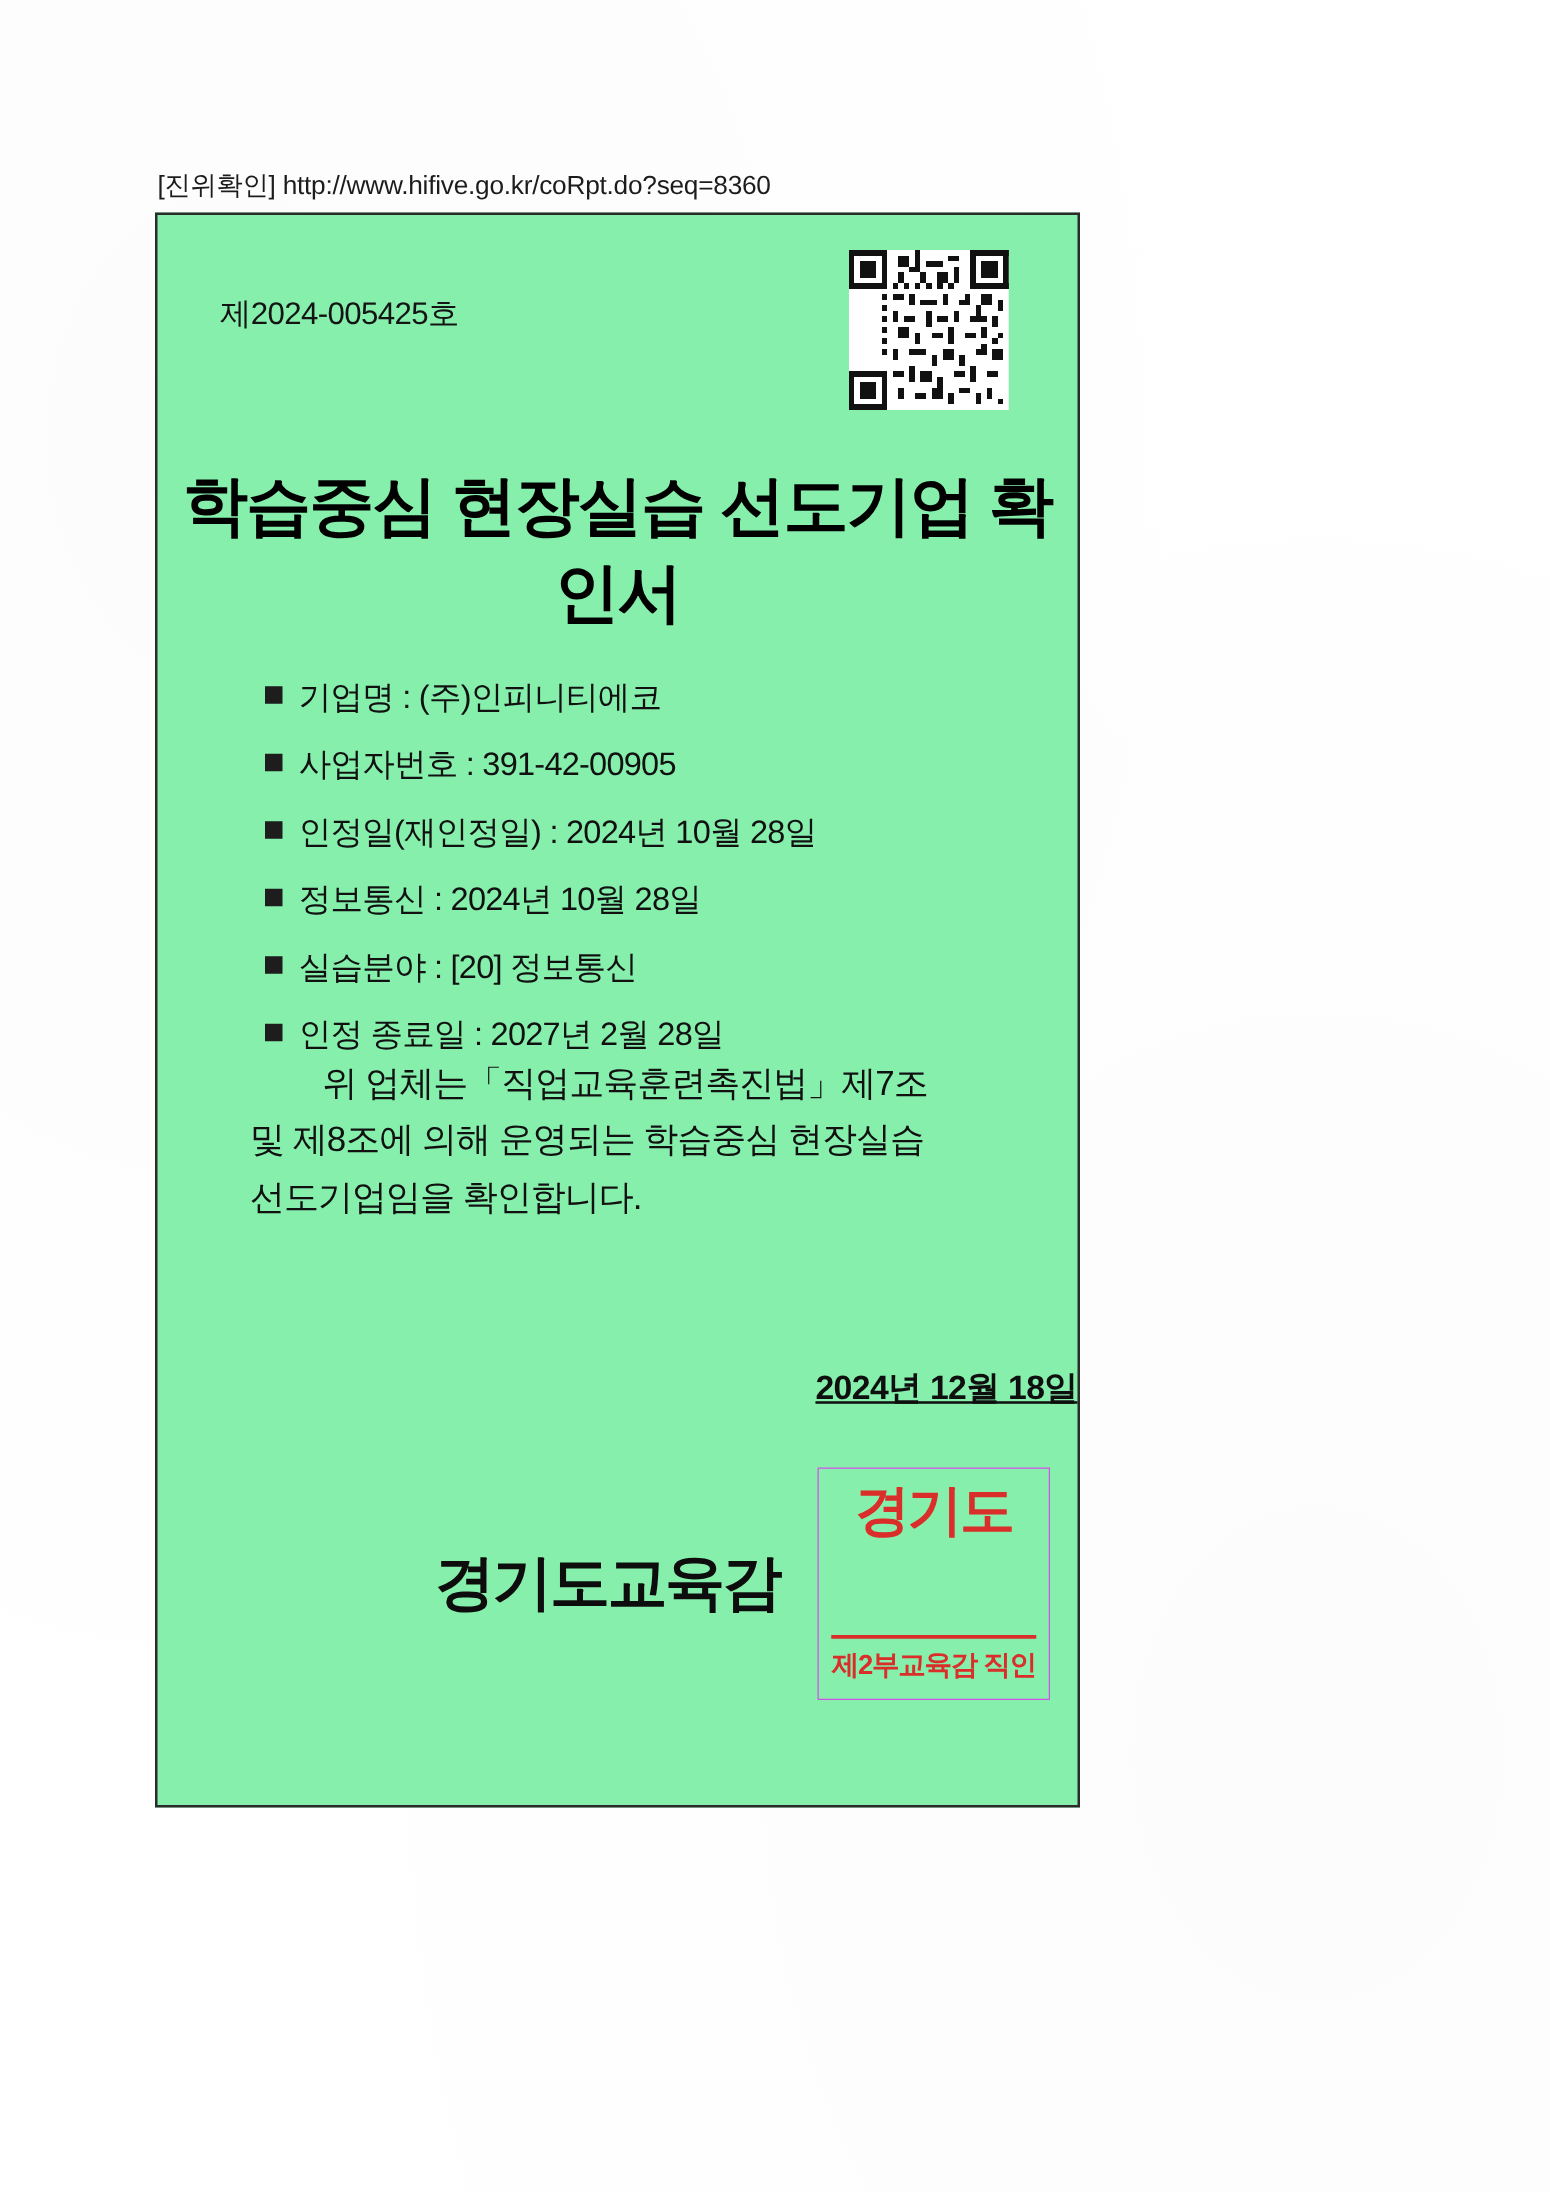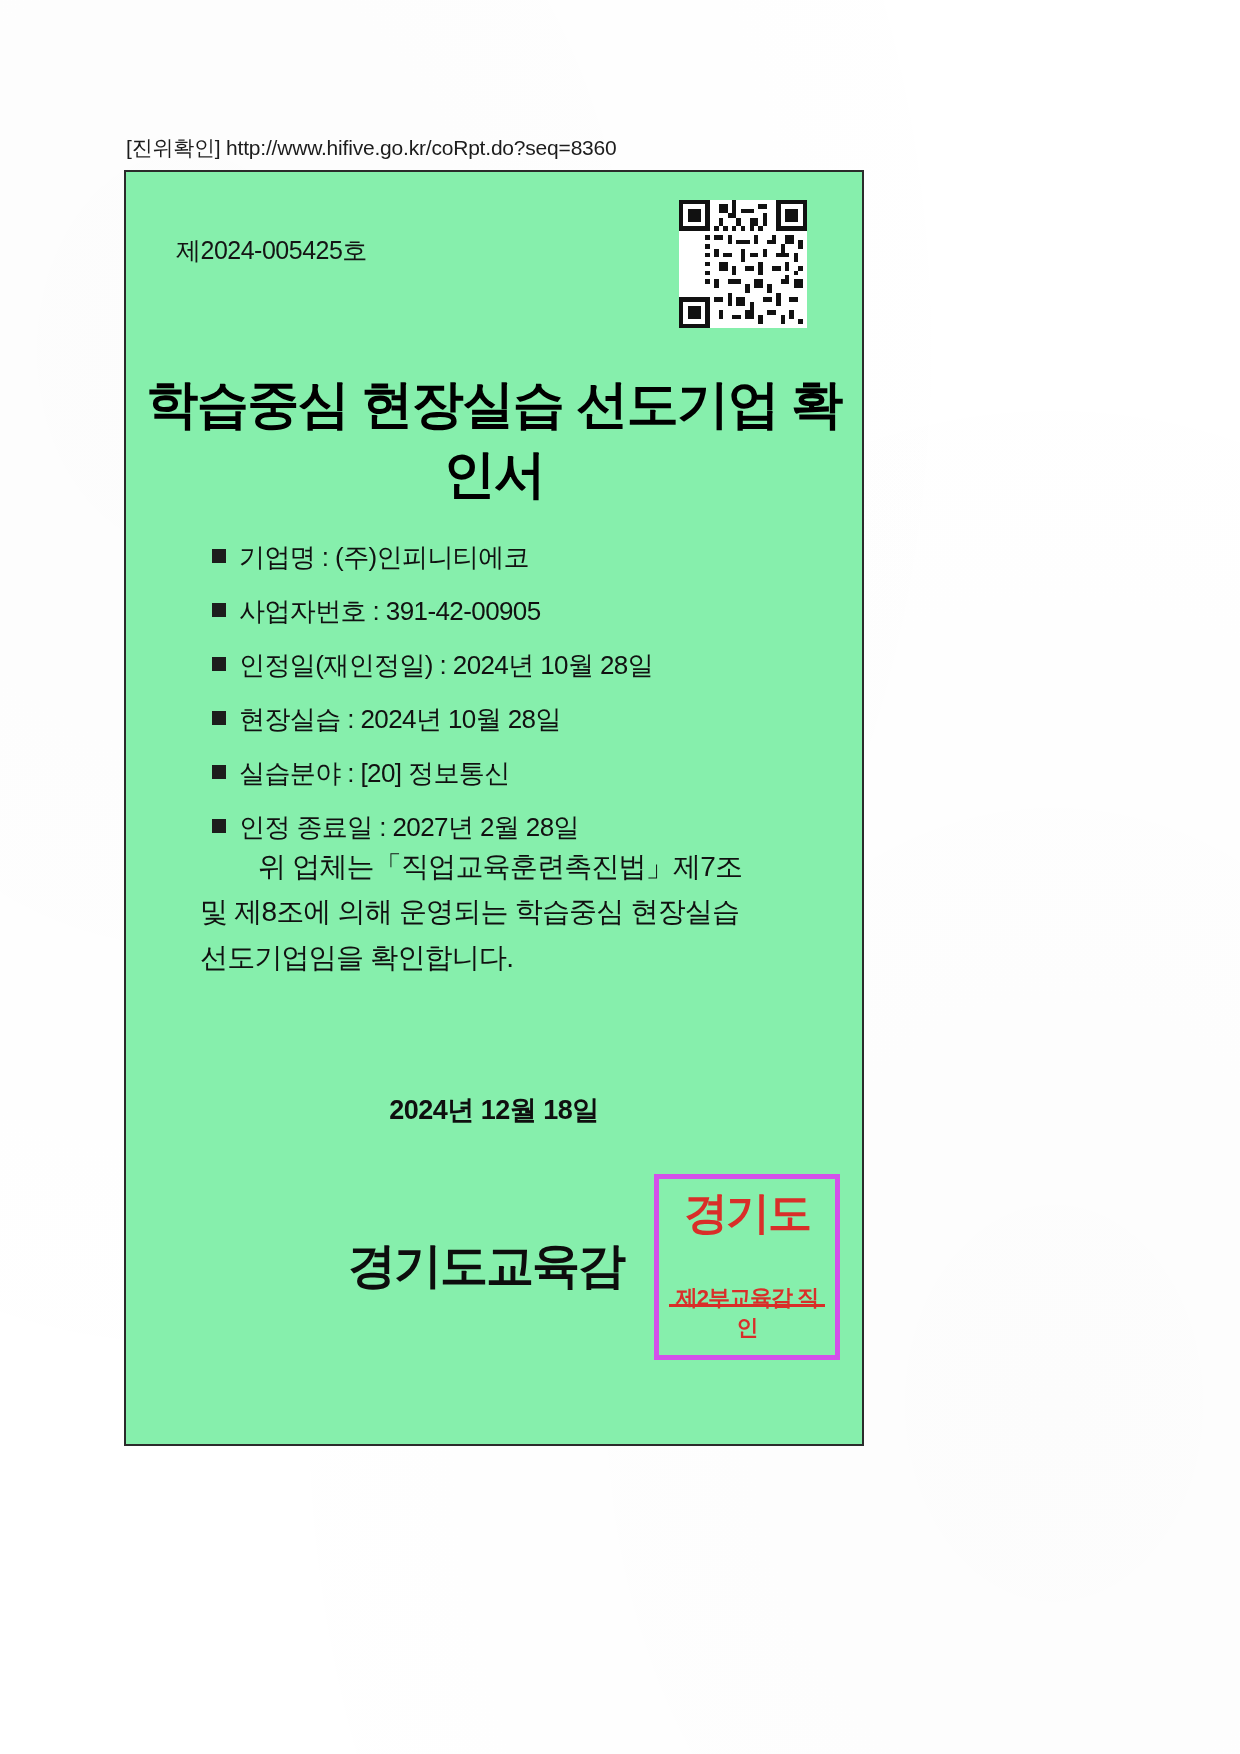--- a/index.html
+++ b/index.html
@@ -112,25 +112,26 @@
     letter-spacing: -0.8px;
     color: #111;
   }
   .statement .indent { display: inline-block; width: 58px; }
 
   .issue-date {
     position: absolute;
     left: 0;
     right: 0;
     top: 920px;
-    text-align: center;
+    text-align: right;
     font-size: 27px;
     font-weight: bold;
     letter-spacing: -0.5px;
     color: #0f0f0f;
+    text-decoration: underline;
   }
 
   .signature-zone {
     position: absolute;
     left: 0;
     right: 0;
     top: 1020px;
     height: 180px;
   }
   .issuer-name {
@@ -144,21 +145,21 @@
     white-space: nowrap;
   }
 
   
   .seal {
     position: absolute;
     left: 528px;
     top: -18px;
     width: 186px;
     height: 186px;
-    border: 5px solid #d946ef;
+    border: 1px solid #d946ef;
     box-sizing: border-box;
     color: #e02020;
     opacity: 0.93;
   }
   .seal-main {
     position: absolute;
     left: 0; right: 0;
     top: 12px;
     text-align: center;
     font-size: 44px;
@@ -303,21 +304,21 @@
     <div class="field-row">
       <span class="bullet-square"></span>
       <span>사업자번호 : 391-42-00905</span>
     </div>
     <div class="field-row">
       <span class="bullet-square"></span>
       <span>인정일(재인정일) : 2024년 10월 28일</span>
     </div>
     <div class="field-row">
       <span class="bullet-square"></span>
-      <span>현장실습 : 2024년 10월 28일</span>
+      <span>정보통신 : 2024년 10월 28일</span>
     </div>
     <div class="field-row">
       <span class="bullet-square"></span>
       <span>실습분야 : [20] 정보통신</span>
     </div>
     <div class="field-row">
       <span class="bullet-square"></span>
       <span>인정 종료일 : 2027년 2월 28일</span>
     </div>
   </div>

